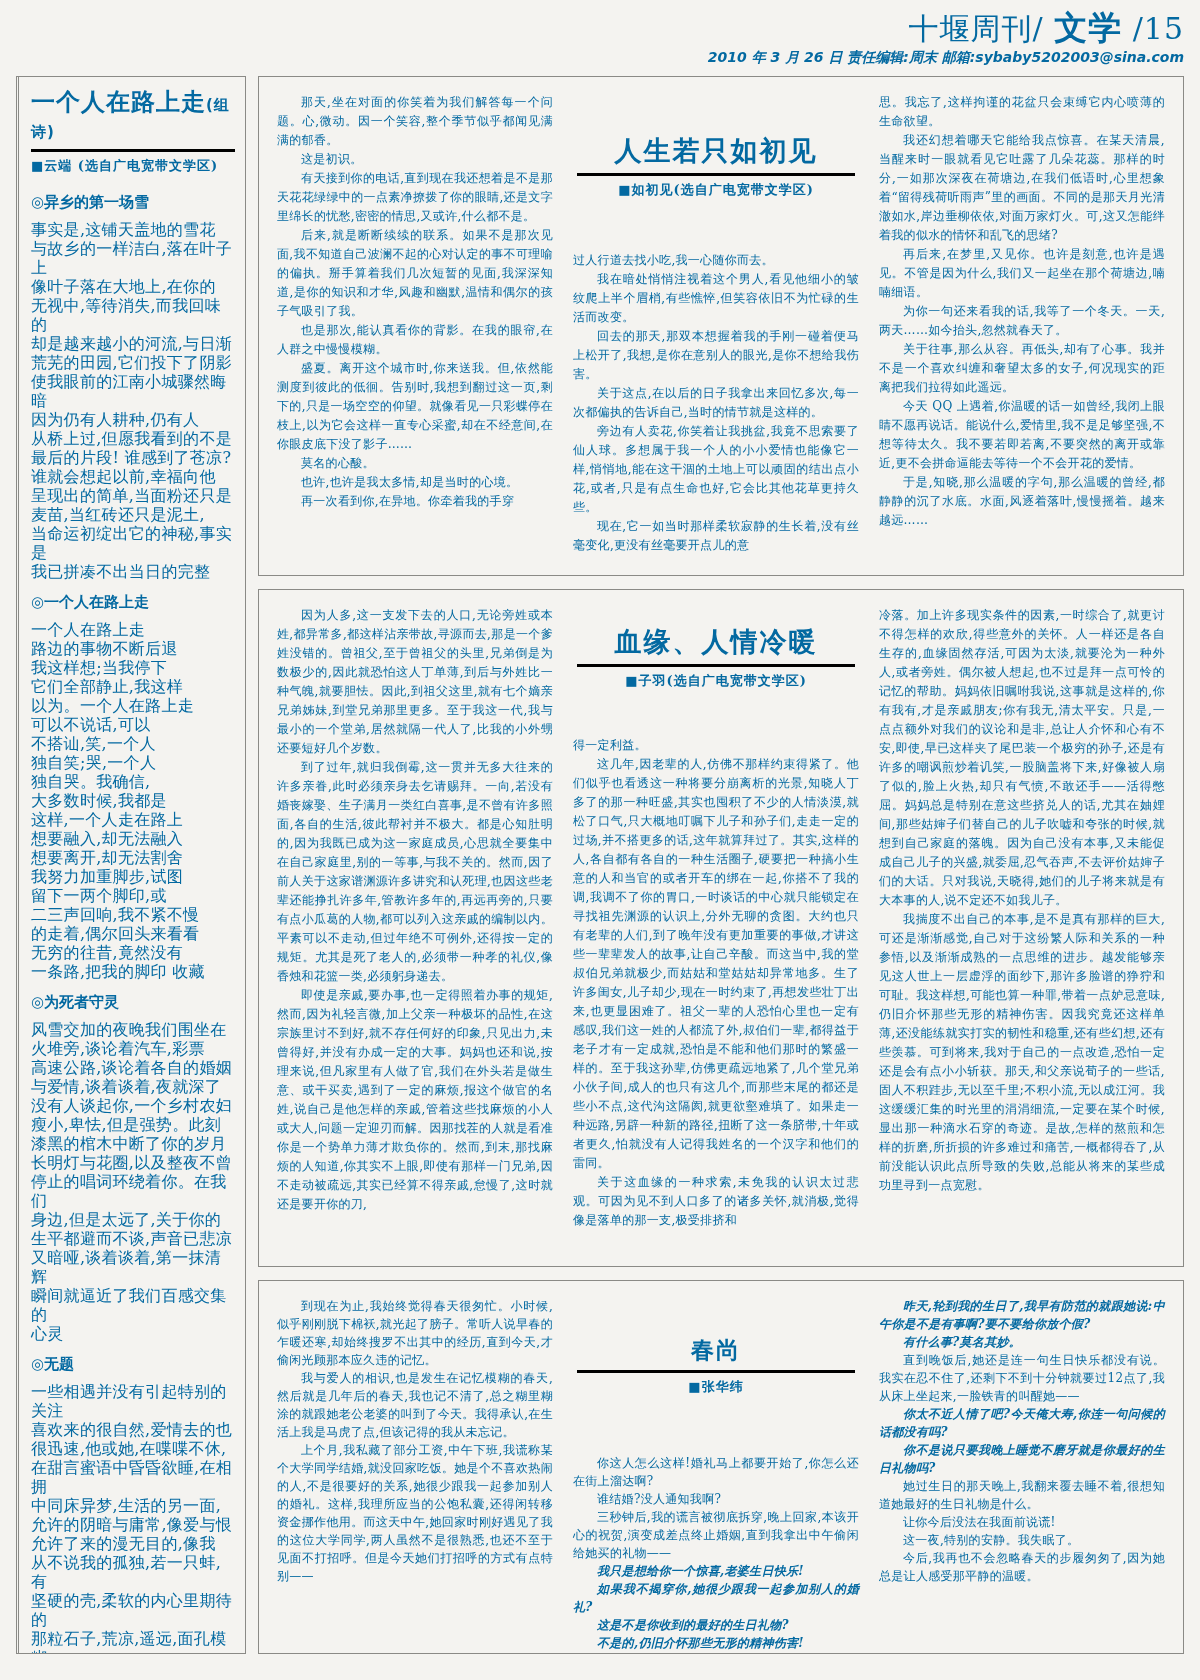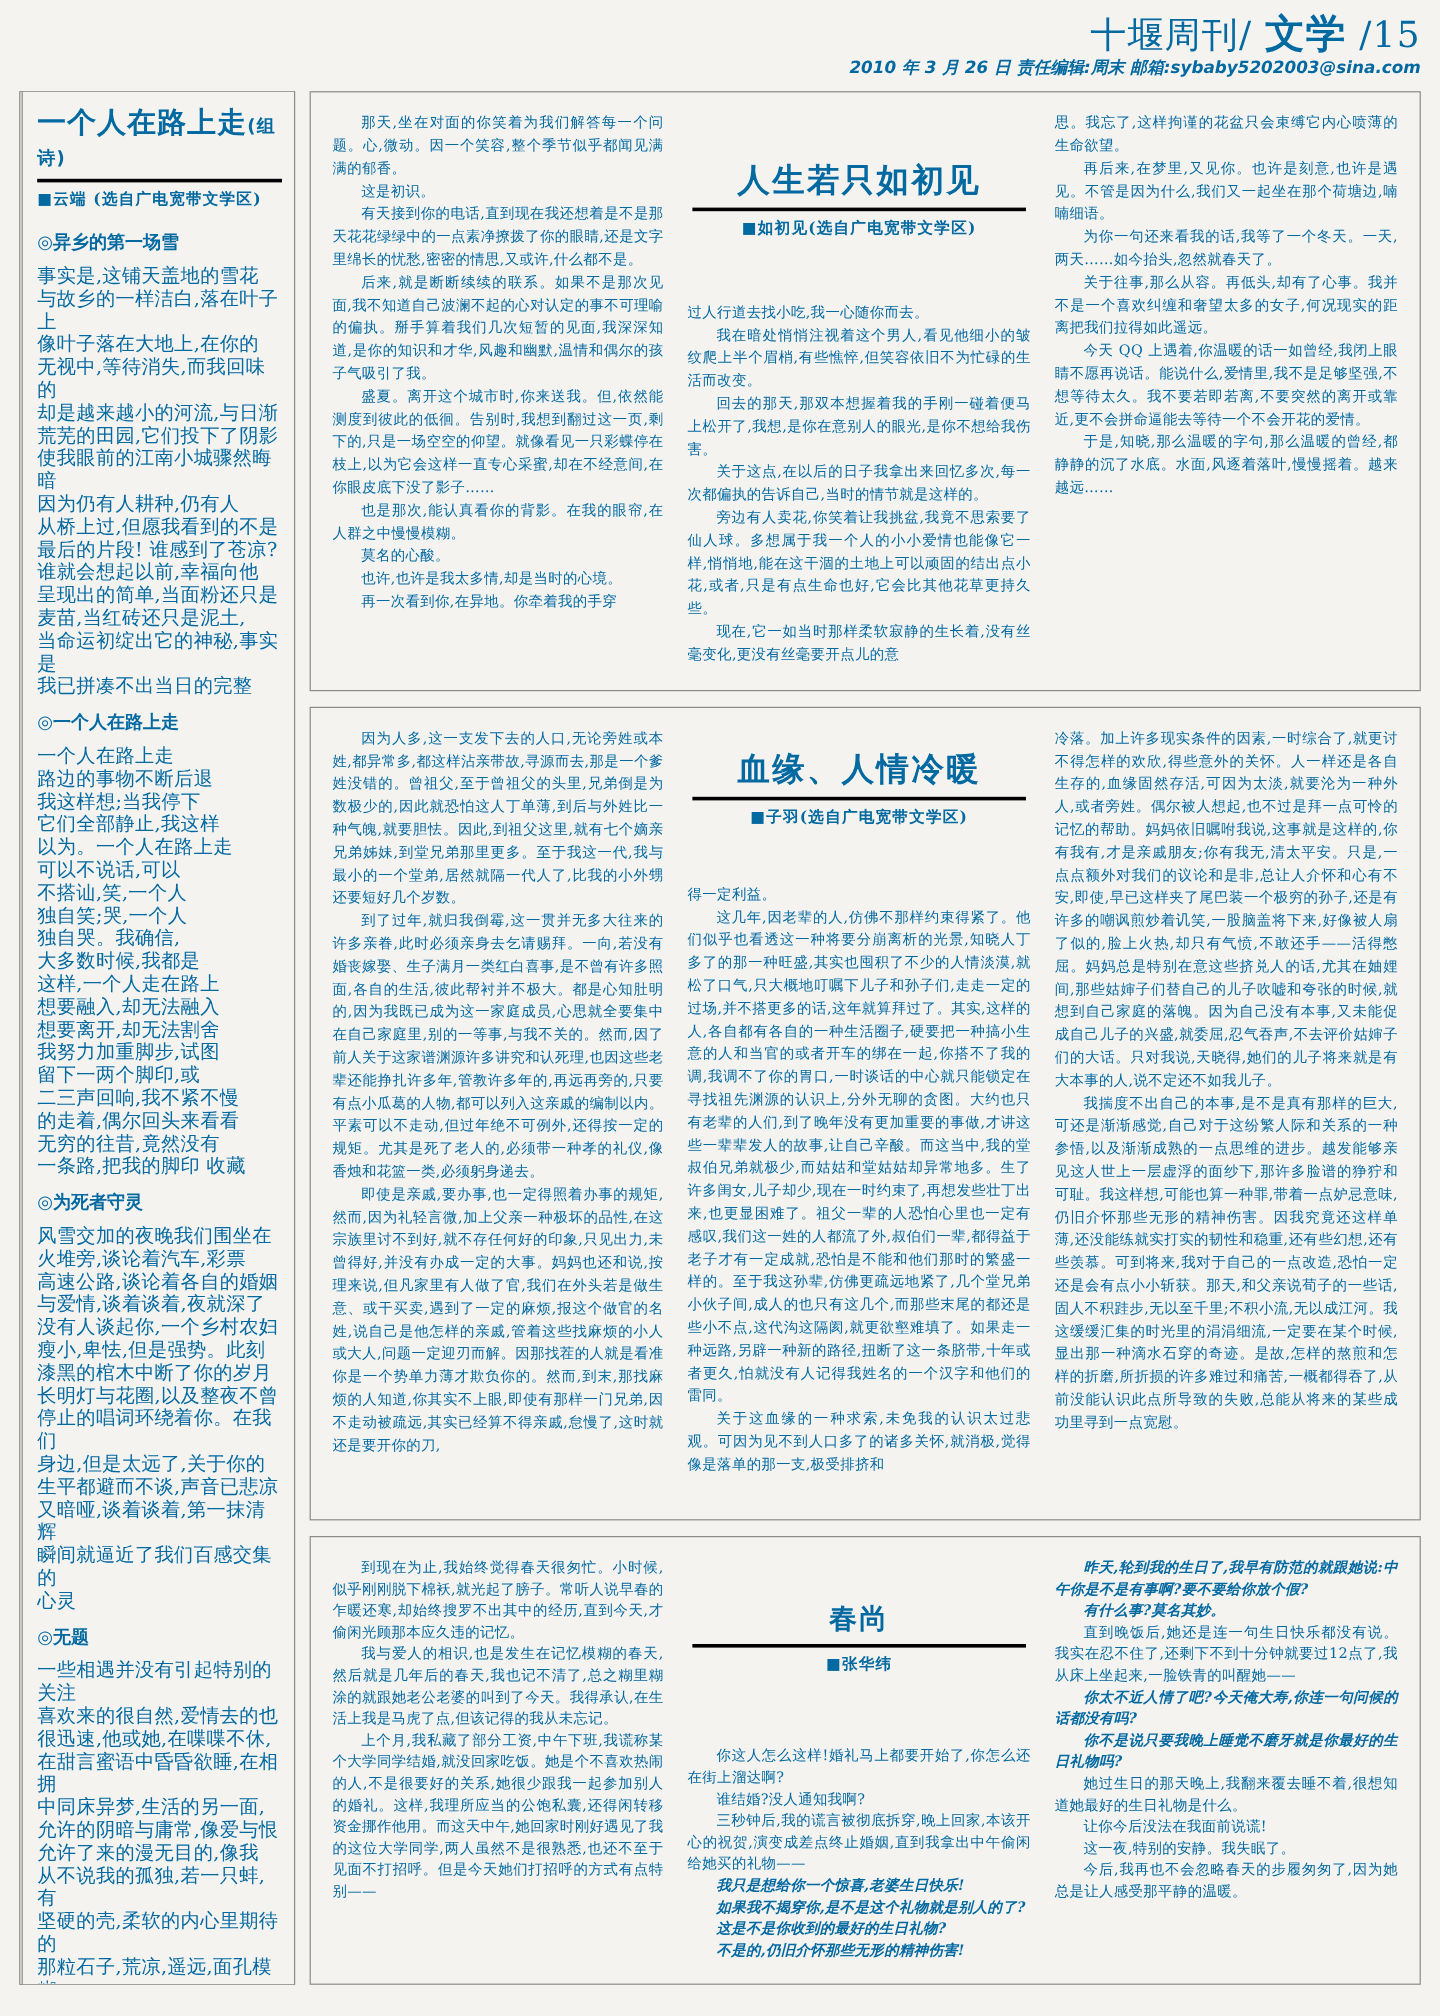--- a/index.html
+++ b/index.html
@@ -141,40 +141,41 @@
     </div>
 
     <div class="articles">
 
       <div class="box box1">
         <div class="col col-a">
           <p>那天,坐在对面的你笑着为我们解答每一个问题。心,微动。因一个笑容,整个季节似乎都闻见满满的郁香。</p>
           <p>这是初识。</p>
           <p>有天接到你的电话,直到现在我还想着是不是那天花花绿绿中的一点素净撩拨了你的眼睛,还是文字里绵长的忧愁,密密的情思,又或许,什么都不是。</p>
           <p>后来,就是断断续续的联系。如果不是那次见面,我不知道自己波澜不起的心对认定的事不可理喻的偏执。掰手算着我们几次短暂的见面,我深深知道,是你的知识和才华,风趣和幽默,温情和偶尔的孩子气吸引了我。</p>
+          <p>也是那次,能认真看你的背影。在我的眼帘,在人群之中慢慢模糊。</p>
           <p>盛夏。离开这个城市时,你来送我。但,依然能测度到彼此的低徊。告别时,我想到翻过这一页,剩下的,只是一场空空的仰望。就像看见一只彩蝶停在枝上,以为它会这样一直专心采蜜,却在不经意间,在你眼皮底下没了影子……</p>
-          <p>也是那次,能认真看你的背影。在我的眼帘,在人群之中慢慢模糊。</p>
           <p>莫名的心酸。</p>
           <p>也许,也许是我太多情,却是当时的心境。</p>
           <p>再一次看到你,在异地。你牵着我的手穿</p>
         </div>
         <div class="col col-b">
           <div class="headline-block">
             <h2 class="headline">人生若只如初见</h2>
             <div class="byline">■如初见(选自广电宽带文学区)</div>
           </div>
           <p class="noindent">过人行道去找小吃,我一心随你而去。</p>
           <p>我在暗处悄悄注视着这个男人,看见他细小的皱纹爬上半个眉梢,有些憔悴,但笑容依旧不为忙碌的生活而改变。</p>
           <p>回去的那天,那双本想握着我的手刚一碰着便马上松开了,我想,是你在意别人的眼光,是你不想给我伤害。</p>
           <p>关于这点,在以后的日子我拿出来回忆多次,每一次都偏执的告诉自己,当时的情节就是这样的。</p>
           <p>旁边有人卖花,你笑着让我挑盆,我竟不思索要了仙人球。多想属于我一个人的小小爱情也能像它一样,悄悄地,能在这干涸的土地上可以顽固的结出点小花,或者,只是有点生命也好,它会比其他花草更持久些。</p>
           <p>现在,它一如当时那样柔软寂静的生长着,没有丝毫变化,更没有丝毫要开点儿的意</p>
         </div>
         <div class="col col-c">
           <p class="noindent">思。我忘了,这样拘谨的花盆只会束缚它内心喷薄的生命欲望。</p>
+          <p>我还幻想着哪天它能给我点惊喜。在某天清晨,当醒来时一眼就看见它吐露了几朵花蕊。那样的时分,一如那次深夜在荷塘边,在我们低语时,心里想象着“留得残荷听雨声”里的画面。不同的是那天月光清澈如水,岸边垂柳依依,对面万家灯火。可,这又怎能绊着我的似水的情怀和乱飞的思绪?</p>
           <p>再后来,在梦里,又见你。也许是刻意,也许是遇见。不管是因为什么,我们又一起坐在那个荷塘边,喃喃细语。</p>
           <p>为你一句还来看我的话,我等了一个冬天。一天,两天……如今抬头,忽然就春天了。</p>
           <p>关于往事,那么从容。再低头,却有了心事。我并不是一个喜欢纠缠和奢望太多的女子,何况现实的距离把我们拉得如此遥远。</p>
           <p>今天 QQ 上遇着,你温暖的话一如曾经,我闭上眼睛不愿再说话。能说什么,爱情里,我不是足够坚强,不想等待太久。我不要若即若离,不要突然的离开或靠近,更不会拼命逼能去等待一个不会开花的爱情。</p>
           <p>于是,知晓,那么温暖的字句,那么温暖的曾经,都静静的沉了水底。水面,风逐着落叶,慢慢摇着。越来越远……</p>
         </div>
       </div>
 
       <div class="box box2">
         <div class="col col-a">
@@ -205,21 +206,21 @@
         </div>
         <div class="col col-b">
           <div class="headline-block">
             <h2 class="headline">春尚</h2>
             <div class="byline">■张华纬</div>
           </div>
           <p>你这人怎么这样!婚礼马上都要开始了,你怎么还在街上溜达啊?</p>
           <p>谁结婚?没人通知我啊?</p>
           <p>三秒钟后,我的谎言被彻底拆穿,晚上回家,本该开心的祝贺,演变成差点终止婚姻,直到我拿出中午偷闲给她买的礼物——</p>
           <p class="dialog">我只是想给你一个惊喜,老婆生日快乐!</p>
-          <p class="dialog">如果我不揭穿你,是不是这个礼物就是别人的了?</p>
+          <p class="dialog">如果我不揭穿你,她很少跟我一起参加别人的婚礼?</p>
           <p class="dialog">这是不是你收到的最好的生日礼物?</p>
           <p class="dialog">不是的,仍旧介怀那些无形的精神伤害!</p>
         </div>
         <div class="col col-c">
           <p class="dialog">昨天,轮到我的生日了,我早有防范的就跟她说:中午你是不是有事啊?要不要给你放个假?</p>
           <p class="dialog">有什么事?莫名其妙。</p>
           <p>直到晚饭后,她还是连一句生日快乐都没有说。我实在忍不住了,还剩下不到十分钟就要过12点了,我从床上坐起来,一脸铁青的叫醒她——</p>
           <p class="dialog">你太不近人情了吧?今天俺大寿,你连一句问候的话都没有吗?</p>
           <p class="dialog">你不是说只要我晚上睡觉不磨牙就是你最好的生日礼物吗?</p>
           <p>她过生日的那天晚上,我翻来覆去睡不着,很想知道她最好的生日礼物是什么。</p>

